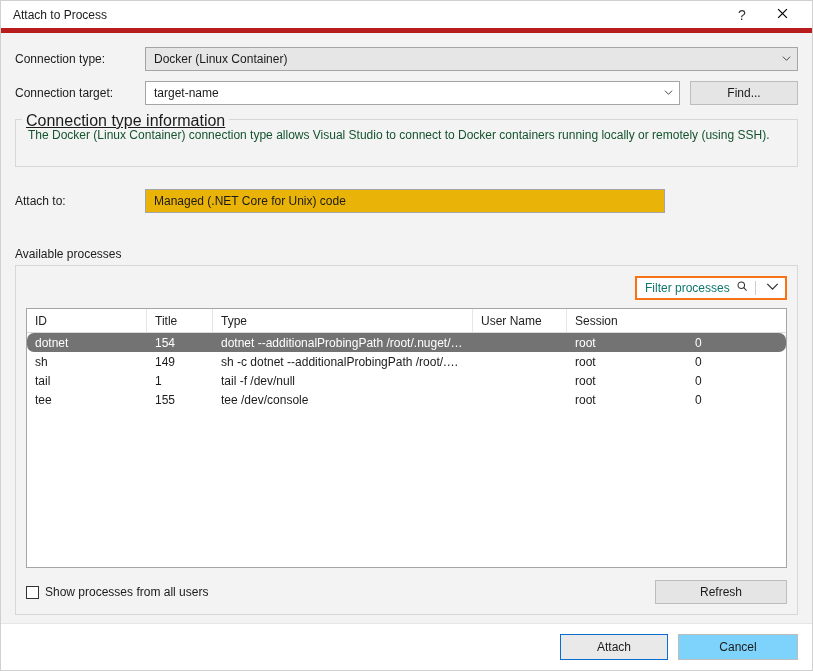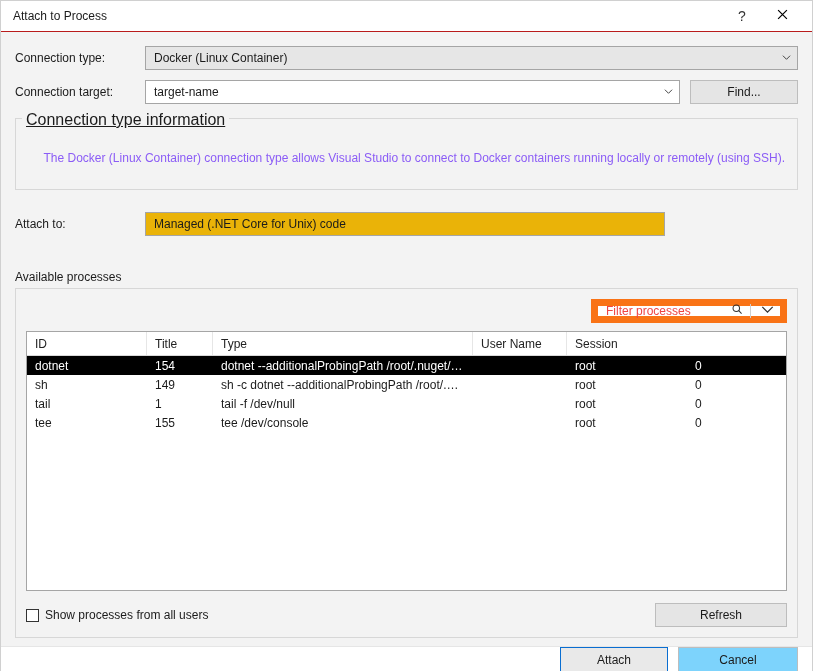--- a/index.html
+++ b/index.html
@@ -13,21 +13,21 @@
   .window {
     width: 813px; height: 671px;
     border: 1px solid #d0d0d0;
     background: #fff;
     display: flex; flex-direction: column;
   }
   .titlebar {
     display: flex; align-items: center;
     height: 32px;
     padding: 0 8px 0 12px;
-    border-bottom: 1px solid #b91c1c;
+    border-bottom: 5px solid #b91c1c;
   }
   .titlebar .title { flex: 1; font-size: 12px; }
   .titlebar .tbtn {
     width: 44px; height: 30px;
     display: flex; align-items: center; justify-content: center;
     color: #333;
   }
   .titlebar .tbtn.help { font-size: 14px; width: 36px; }
   .titlebar .tbtn.close svg { width: 11px; height: 11px; }
 
@@ -86,23 +86,22 @@
     position: relative;
     background: #f3f3f3;
   }
   .info-group .legend {
     position: absolute; top: -8px; left: 6px;
     background: #f3f3f3; padding: 0 4px;
     font-size: 16px;
     text-decoration: underline;
   }
   .info-group .info-text {
-    margin-top: 24px;
-    color: #8b5cf6;
-    text-align: right;
+    margin-top: 0;
+    color: #14532d;
   }
 
   .readonly-box {
     flex: 1;
     height: 24px;
     background: #eab308;
     border: 1px solid #a5a5a5;
     display: flex; align-items: center;
     padding: 0 8px;
   }
@@ -115,25 +114,25 @@
     border: 1px solid #d7d7d7;
     background: #f3f3f3;
     padding: 10px 10px 10px 10px;
     display: flex; flex-direction: column;
   }
   .filter-row {
     display: flex; justify-content: flex-end;
     margin-bottom: 8px;
   }
   .filter-box {
-    width: 196px; height: 24px;
-    background: #fff; border: 7px solid #f97316;
+    width: 152px; height: 24px;
+    background: #fff; border: 2px solid #f97316;
     display: flex; align-items: center;
     padding: 0 6px 0 8px;
-    color: #ef4444;
+    color: #0f766e;
   }
   .filter-box .ph { flex: 1; }
   .filter-box .sep { width: 1px; height: 14px; background: #cfcfcf; margin: 0 6px; }
   .filter-box svg { width: 13px; height: 13px; }
   .filter-box .dd { margin-left: 4px; }
 
   .proc-table {
     background: #fff;
     border: 1px solid #a5a5a5;
     height: 260px;
@@ -168,21 +167,21 @@
     background: #0a6cd6;
     background: #1f73d6;
     color: #fff;
   }
   .proc-table .trow.selected { background: #1b73e8; }
   .proc-table .trow.selected { background: #0a6ed1; }
   .proc-table .trow.selected { background: #1a73e8; }
   .proc-table .trow.selected { background: #1176d3; }
   .proc-table .trow.selected { background: #1f6fd0; }
   
-  .proc-table .trow.selected { background: #000000; color: #fff; }
+  .proc-table .trow.selected { background: #737373; color: #fff; border-radius: 7px; }
 
   .panel-bottom {
     display: flex; align-items: center;
     margin-top: 12px;
   }
   .checkbox {
     width: 13px; height: 13px;
     border: 1px solid #333; background: #fff;
     display: inline-block; margin-right: 6px;
     vertical-align: middle;

